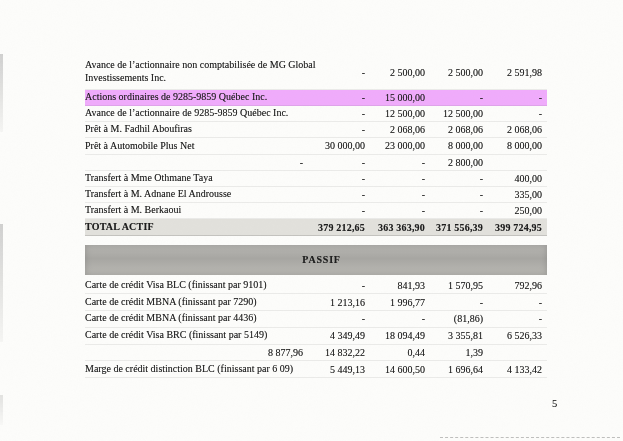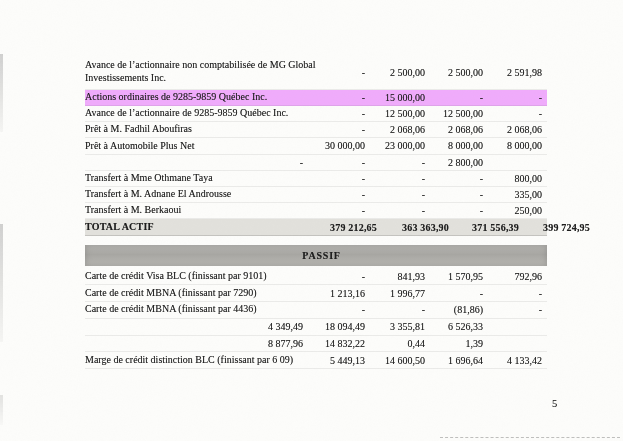--- a/index.html
+++ b/index.html
@@ -26,25 +26,24 @@
   .row.tall{height:33.8px;}
   .row .label{line-height:12.9px;}
   .row .label span{display:inline-block;width:238px;}
   .row .val{text-align:right;white-space:nowrap;}
   .row.shaded{background:#f0abfc;}
   .row.total{
     background:#e2e1dc;
     font-weight:bold;letter-spacing:0.2px;
     height:17px;
     border-bottom:1px solid rgba(90,90,90,0.22);
-    gap:12px;
   }
   .passif-band{
     margin-top:8.6px;margin-bottom:2.5px;
-    height:21px;
+    height:30px;
     background:linear-gradient(180deg,#b7b6b2 0%,#a7a6a2 45%,#bab9b4 100%);
     display:flex;align-items:center;justify-content:center;
     font-weight:bold;letter-spacing:0.8px;
     box-shadow:inset 0 0 6px rgba(90,90,88,0.35);
     padding-left:11px;
   }
   .passif-rows .row{height:16.8px;}
   .page-number{
     position:absolute;left:552px;top:398px;
     font-size:10.5px;text-shadow:0 0 0.5px rgba(20,20,20,0.4);
@@ -108,21 +107,21 @@
           <div class="val">-</div>
           <div class="val">-</div>
           <div class="val">-</div>
           <div class="val">2 800,00</div>
         </div>
         <div class="row">
           <div class="label"><span>Transfert à Mme Othmane Taya</span></div>
           <div class="val">-</div>
           <div class="val">-</div>
           <div class="val">-</div>
-          <div class="val">800,00</div>
+          <div class="val">400,00</div>
         </div>
         <div class="row">
           <div class="label"><span>Transfert à M. Adnane El Androusse</span></div>
           <div class="val">-</div>
           <div class="val">-</div>
           <div class="val">-</div>
           <div class="val">335,00</div>
         </div>
         <div class="row">
           <div class="label"><span>Transfert à M. Berkaoui</span></div>
@@ -160,20 +159,21 @@
           <div class="val">-</div>
         </div>
         <div class="row">
           <div class="label"><span>Carte de crédit MBNA (finissant par 4436)</span></div>
           <div class="val">-</div>
           <div class="val">-</div>
           <div class="val">(81,86)</div>
           <div class="val">-</div>
         </div>
         <div class="row">
+          <div class="label"><span>Carte de crédit Visa BRC (finissant par 5149)</span></div>
           <div class="val">4 349,49</div>
           <div class="val">18 094,49</div>
           <div class="val">3 355,81</div>
           <div class="val">6 526,33</div>
         </div>
         <div class="row">
           <div class="val">8 877,96</div>
           <div class="val">14 832,22</div>
           <div class="val">0,44</div>
           <div class="val">1,39</div>

